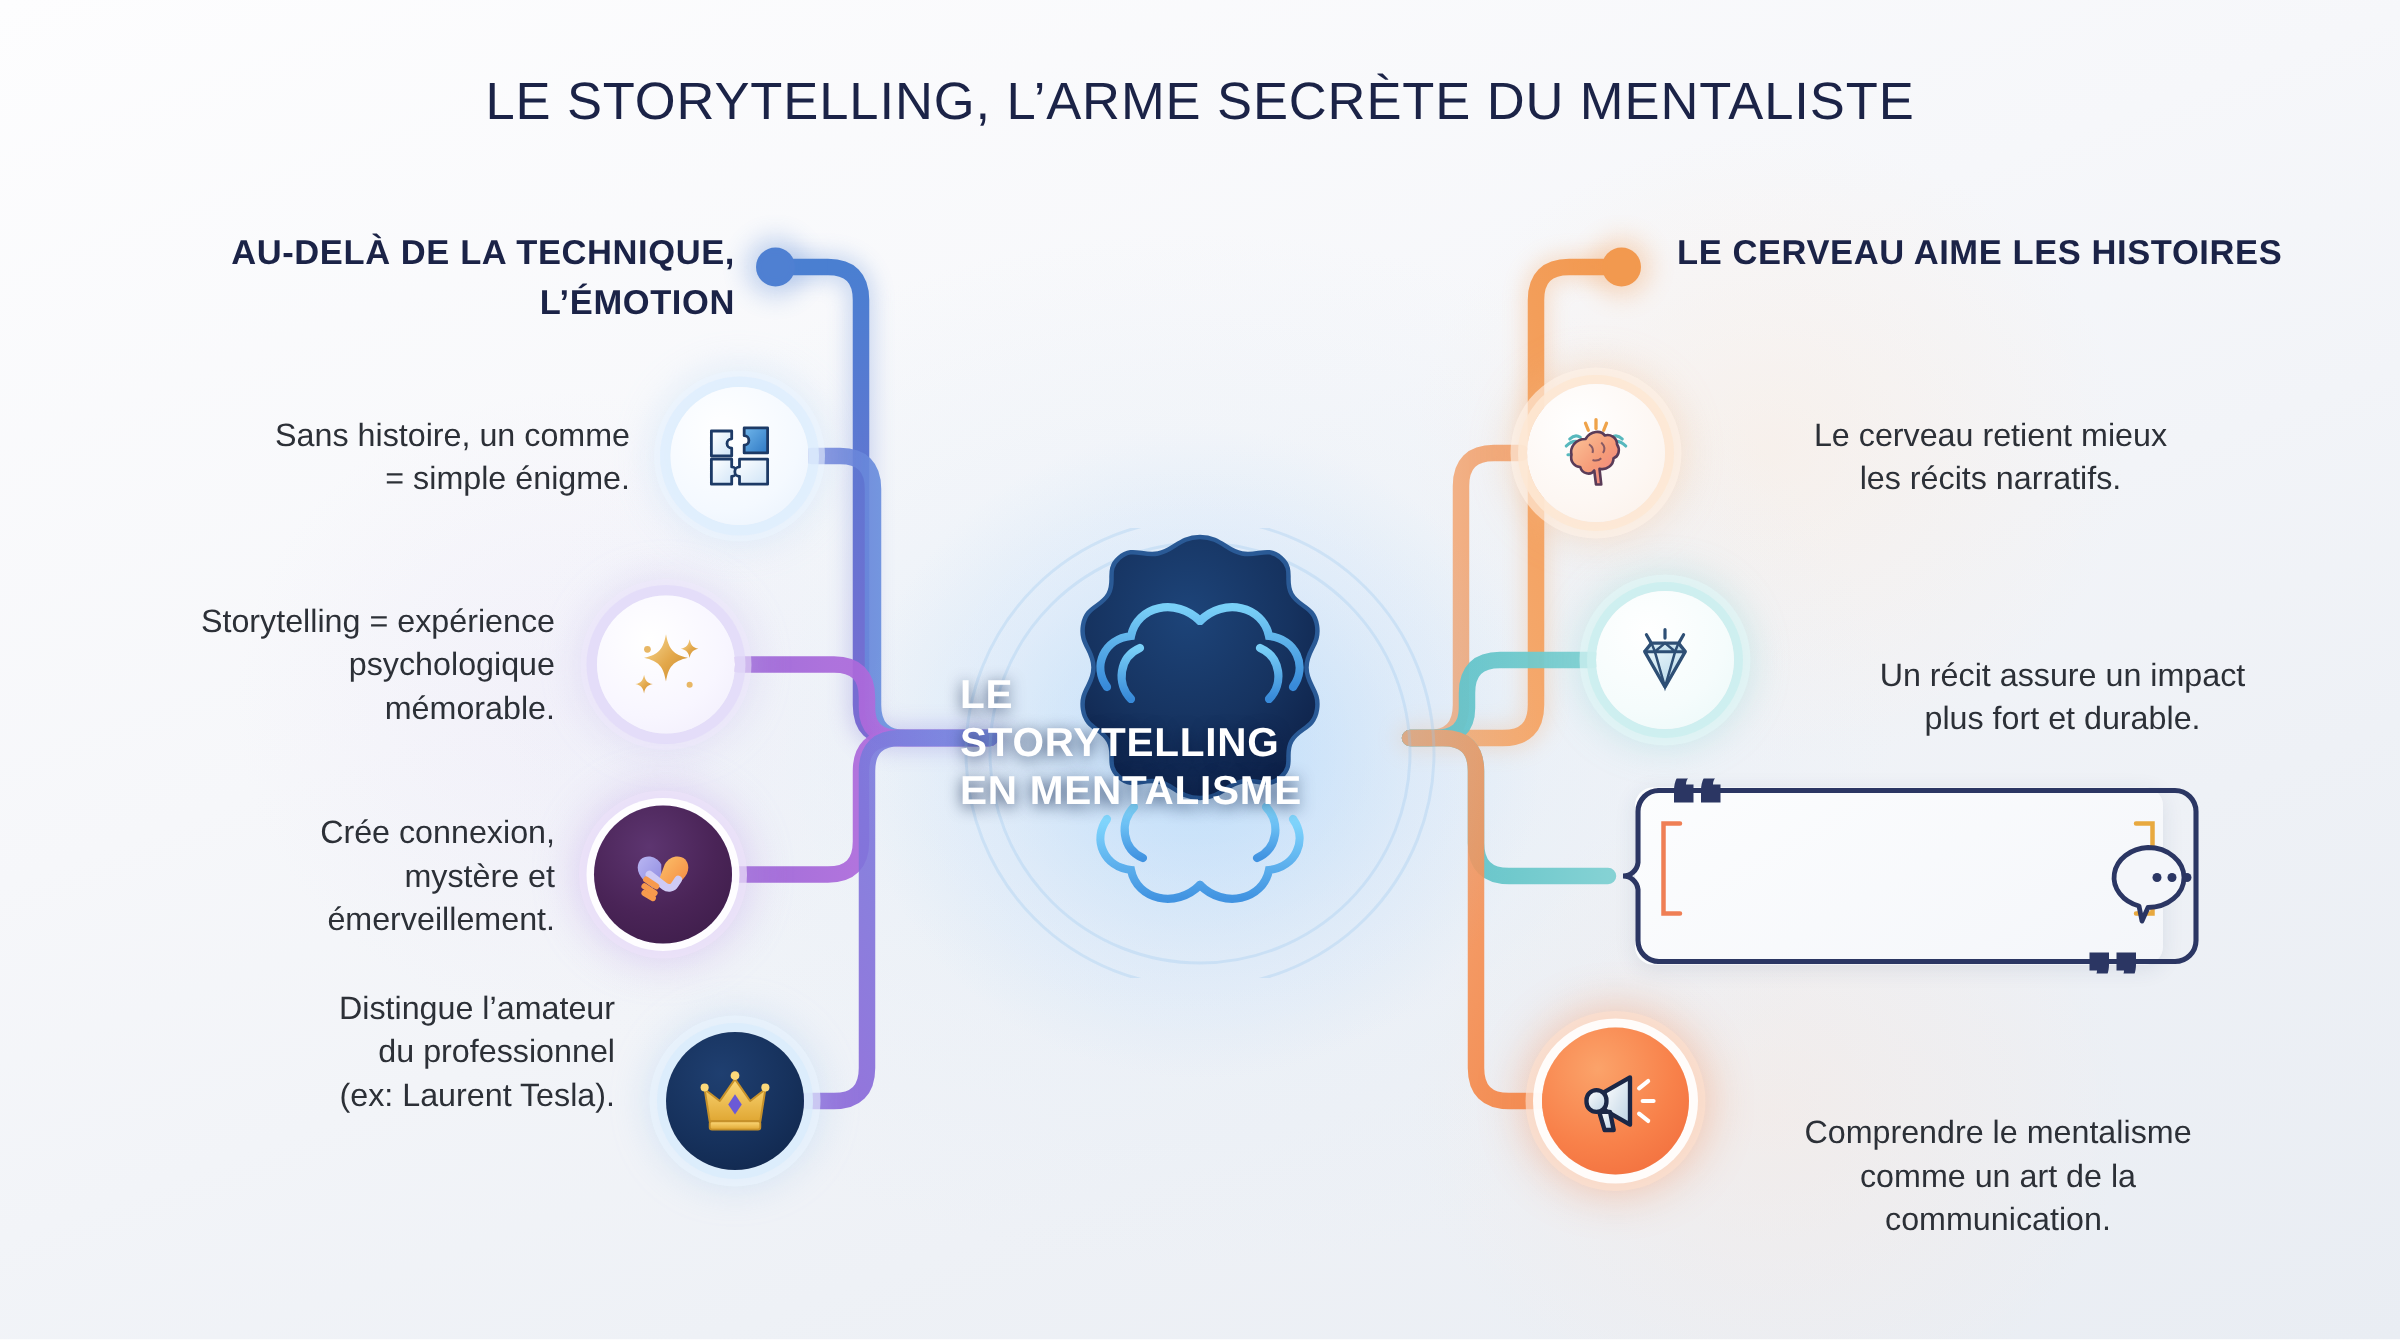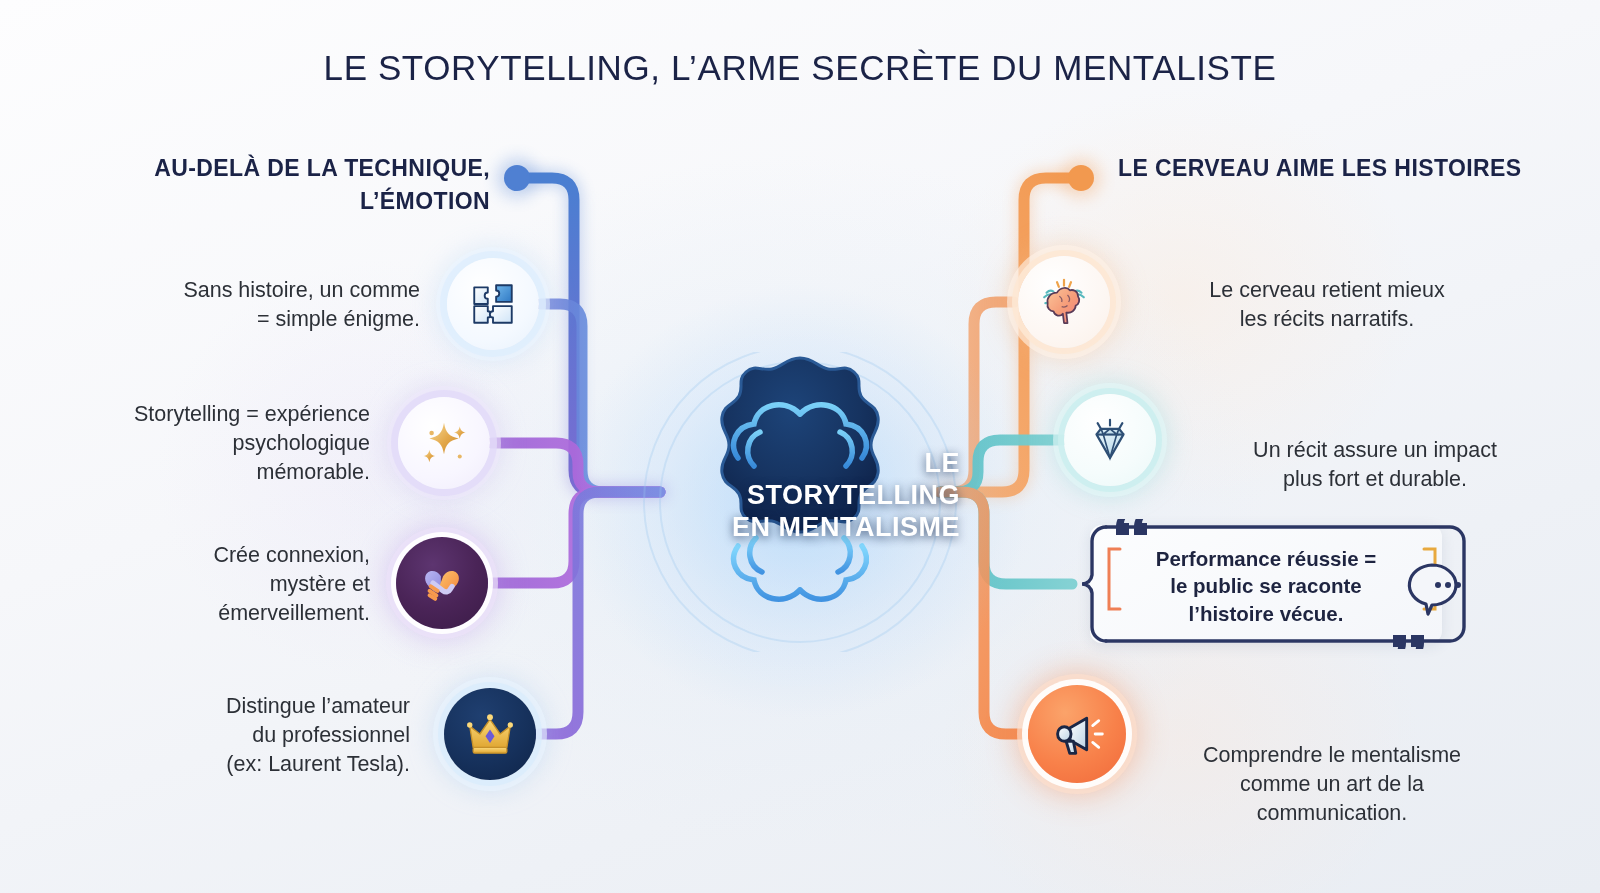--- a/index.html
+++ b/index.html
@@ -74,21 +74,21 @@
   
   #hub{
     position:absolute;left:640px;top:352px;width:320px;height:300px;z-index:4;
   }
   #hub .glow{
     position:absolute;left:-70px;top:-70px;width:460px;height:440px;
     background:radial-gradient(ellipse at 50% 50%, rgba(120,190,255,.35) 0%, rgba(160,205,255,.16) 42%, rgba(255,255,255,0) 70%);
     border-radius:50%;
   }
   #hub .label{
-    position:absolute;left:0;top:96px;width:320px;text-align:right;
+    position:absolute;left:0;top:96px;width:320px;text-align:left;
     color:#ffffff;font-weight:700;font-size:27px;line-height:1.18;
     letter-spacing:.5px;text-transform:uppercase;
     text-shadow:0 2px 10px rgba(10,30,70,.75);
     white-space:pre-line;z-index:3;
   }
 
   
   #quote{position:absolute;left:1076px;top:519px;width:392px;height:130px;z-index:6;}
   #quote .card{
     position:absolute;left:14px;top:6px;width:352px;height:118px;
@@ -250,21 +250,21 @@
       <path d="M16 24 l9 7 c2 1.6 5 1 6-1 l2-3" fill="none" stroke="#cfcbf5" stroke-width="4.6" stroke-linecap="round" stroke-linejoin="round"></path>
       <g stroke="#f79a4d" stroke-width="3.6" stroke-linecap="round">
         <path d="M14 27 l6 4"></path>
           <path d="M13 31 l6 4"></path>
           <path d="M13 35 l5 3"></path>
       </g>
     </svg>
   </div>
 
   <div class="item left">
-    <div class="txt" style="left:80px;top:692px;width:330px;">Distingue l’amateur
+    <div class="txt" style="left:80px;top:658px;width:330px;">Distingue l’amateur
 du professionnel
 (ex: Laurent Tesla).</div>
   </div>
   <div class="bubble b-crown">
     <svg width="54" height="54" viewBox="0 0 48 48">
       <defs>
           <linearGradient id="cr" x1="0" y1="0" x2="0" y2="1">
         <stop offset="0%" stop-color="#fcd97a"></stop>
             <stop offset="100%" stop-color="#e0a733"></stop>
           </linearGradient>
@@ -401,23 +401,20 @@
         <path d="M330 124 c0 9-5 14-11 15 l-2-4 c3-1 5-4 5-7 h-5 v-12 h13z"></path>
         <path d="M348 124 c0 9-5 14-11 15 l-2-4 c3-1 5-4 5-7 h-5 v-12 h13z"></path>
       </g>
       <g>
         <path d="M356 46 a24 20 0 1 1 0 40 l-4 9 -2-10 a24 20 0 0 1 6-39z" fill="#f4f6fa" stroke="#2b3663" stroke-width="3.2" stroke-linejoin="round"></path>
         <circle cx="362" cy="66" r="3" fill="#2b3663"></circle>
         <circle cx="372" cy="66" r="3" fill="#2b3663"></circle>
         <circle cx="382" cy="66" r="3" fill="#2b3663"></circle>
       </g>
     </svg>
-    <div class="qtext">Performance réussie =
-le public se raconte
-l’histoire vécue.</div>
   </div>
 
   <div class="item right">
     <div class="txt" style="left:1162px;top:697px;width:340px;margin-top:44px;">Comprendre le mentalisme
 comme un art de la
 communication.</div>
   </div>
   <div class="bubble b-mega">
     <svg width="58" height="58" viewBox="0 0 48 48">
       <defs>

